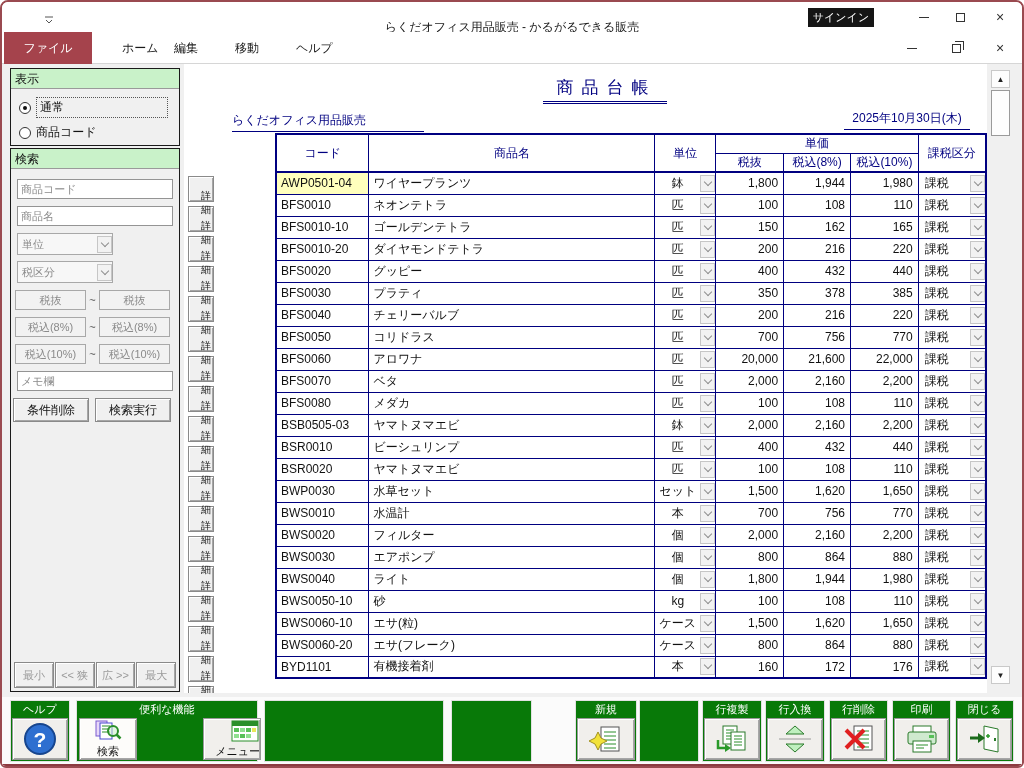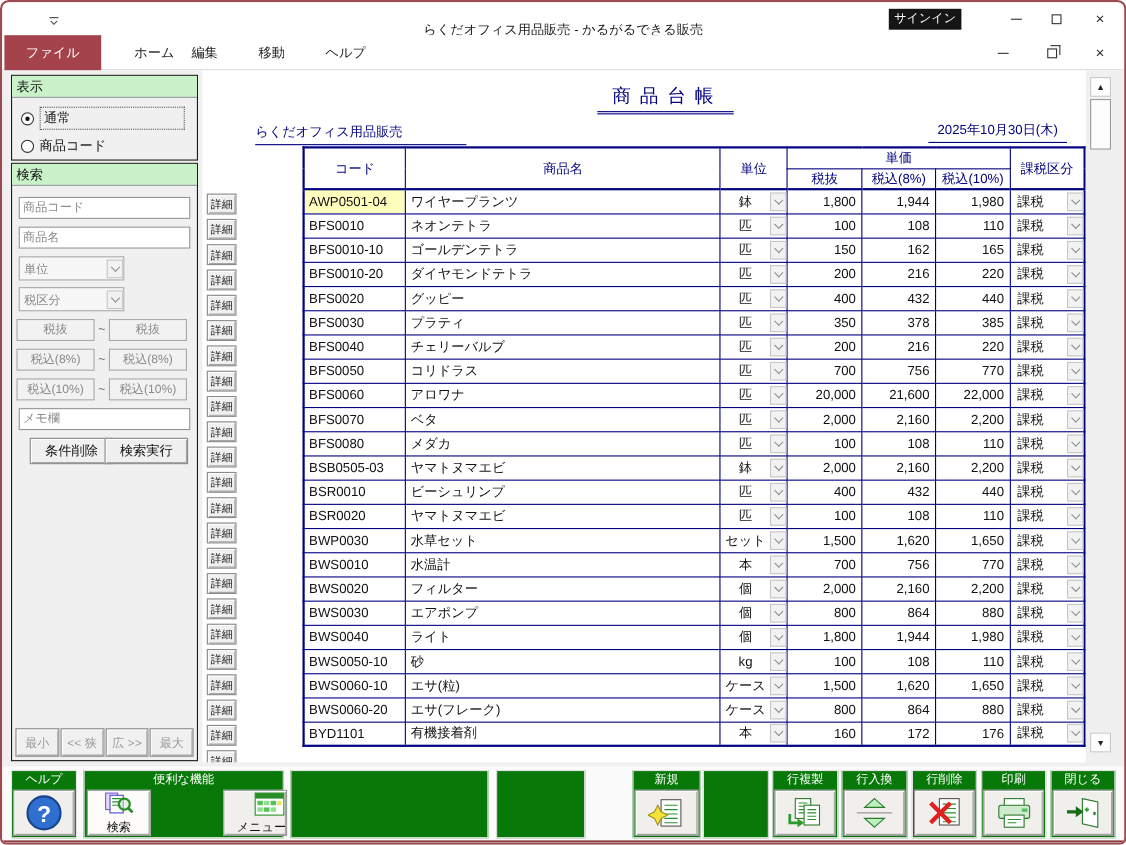--- a/index.html
+++ b/index.html
@@ -52,21 +52,21 @@
   .tilde { width:13px; text-align:center; font-size:11px; color:#555; }
   .bevelbtn { background:#f0f0f0; border:1px solid #8a8a8a; box-shadow:inset 1px 1px 0 #ffffff, inset -1px -1px 0 #a6a6a6;
               font-size:12px; color:#111; font-family:inherit; }
   .sb-btn { position:absolute; height:24px; }
   .widthctl { position:absolute; left:3px; bottom:3px; width:162px; height:26px; display:flex; gap:1px; }
   .widthctl button { flex:1; font-size:11px; color:#9a9a9a; }
 
   
   .main { position:absolute; left:182px; top:0; width:803px; height:629px; background:#fff; overflow:hidden; }
   .detailcol { position:absolute; left:4px; top:112px; width:28px; }
-  .detailbtn { display:block; width:27px; height:19px; margin-bottom:4px; font-size:10px; padding:0; }
+  .detailbtn { display:block; width:15px; height:19px; margin-bottom:4px; font-size:10px; padding:12px; }
 
   .doc-title { position:absolute; left:43px; top:12px; width:755px; text-align:center; }
   .doc-title span { display:inline-block; font-size:17px; letter-spacing:8px; color:#000080; padding:0 10px 2px 14px;
                     border-bottom:3px double #000080; }
   .company { position:absolute; left:48px; top:48px; width:192px; font-size:12px; color:#000080;
              border-bottom:1px solid #000080; padding-bottom:2px; }
   .docdate { position:absolute; left:660px; top:46px; width:126px; text-align:center; font-size:12px; color:#000080;
              border-bottom:1px solid #000080; padding-bottom:2px; }
 
   
@@ -189,21 +189,21 @@
           <div class="rangefield">税込(8%)</div>
           <span class="tilde">~</span>
           <div class="rangefield">税込(8%)</div>
         </div>
         <div class="rangerow" style="top:195px;">
           <div class="rangefield">税込(10%)</div>
           <span class="tilde">~</span>
           <div class="rangefield">税込(10%)</div>
         </div>
         <input class="sb-input" style="top: 222px;" placeholder="メモ欄">
-        <button class="bevelbtn sb-btn" style="left:16px; top:249px; width:76px;">条件削除</button>
+        <button class="bevelbtn sb-btn" style="left:2px; top:249px; width:76px;">条件削除</button>
         <button class="bevelbtn sb-btn" style="left:84px; top:249px; width:76px;">検索実行</button>
         <div class="widthctl">
           <button class="bevelbtn">最小</button>
           <button class="bevelbtn">&lt;&lt; 狭</button>
           <button class="bevelbtn">広 &gt;&gt;</button>
           <button class="bevelbtn">最大</button>
         </div>
       </div>
     </div>
 

